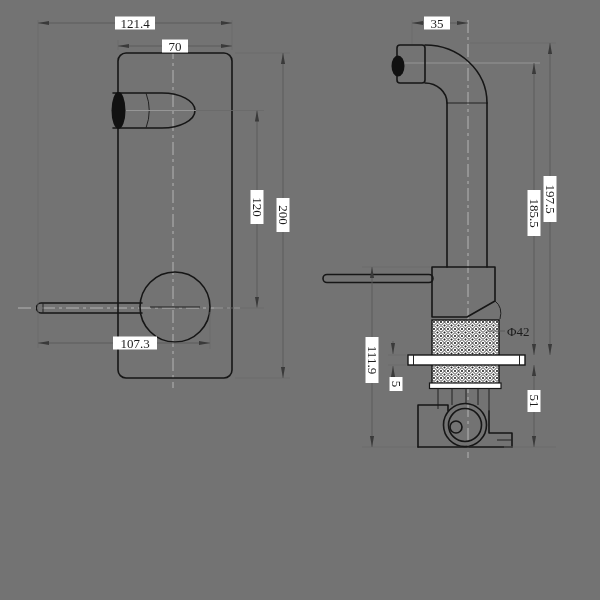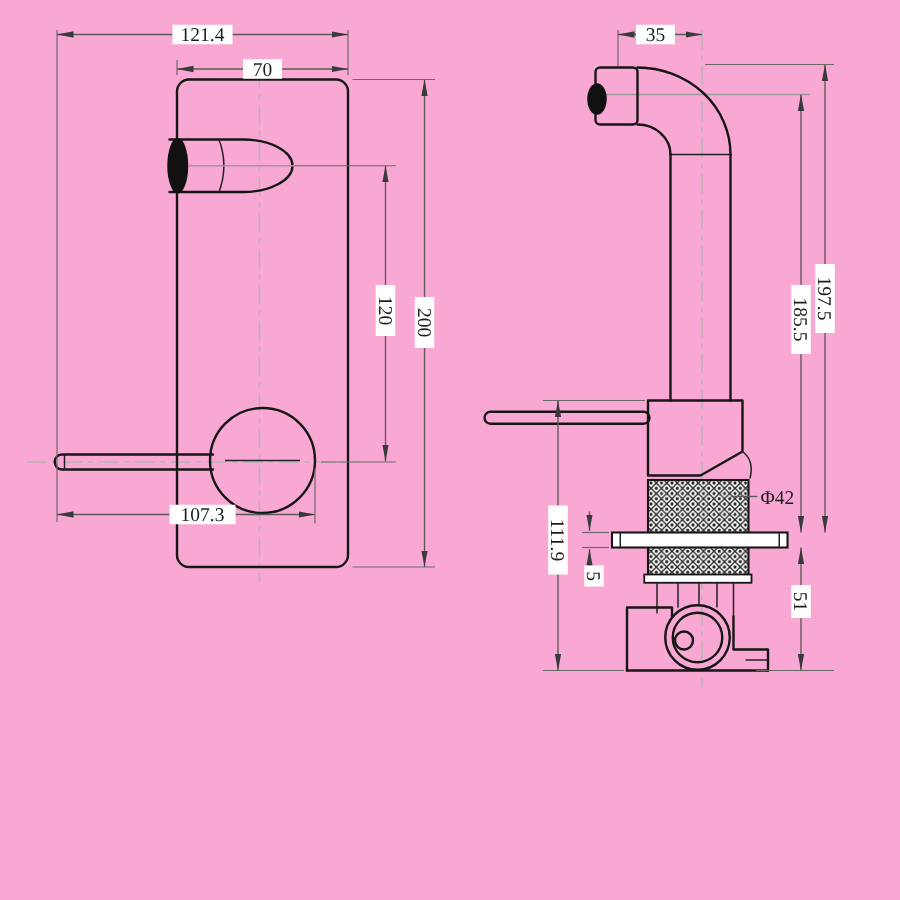--- a/index.html
+++ b/index.html
@@ -1,16 +1,16 @@
 <!DOCTYPE html>
 <html><head>
 <meta charset="utf-8">
 <style>
   html,body{margin:0;padding:0;background:#fff;}
-  .canvas{position:relative;width:600px;height:600px;background:#f9a8d4;overflow:hidden;
+  .canvas{position:relative;width:600px;height:600px;background:#737373;overflow:hidden;
           font-family:"Liberation Serif","DejaVu Serif",serif;}
   svg{display:block;}
   text{font-family:"Liberation Serif","DejaVu Serif",serif;font-size:13px;fill:#1c1c1c;}
   .geo{stroke:#161616;stroke-width:1.6;fill:none;stroke-linecap:round;stroke-linejoin:round;}
   .geo-thin{stroke:#222;stroke-width:1;fill:none;}
   .dim{stroke:#5a5a5a;stroke-width:0.9;fill:none;}
   .ext{stroke:#6a6a6a;stroke-width:0.8;fill:none;}
   .cl{stroke:#b5b5b5;stroke-width:1;fill:none;stroke-dasharray:13 4 3 4;}
   .clsolid{stroke:#9a9a9a;stroke-width:0.9;fill:none;}
   .txtbg{fill:#ffffff;}

